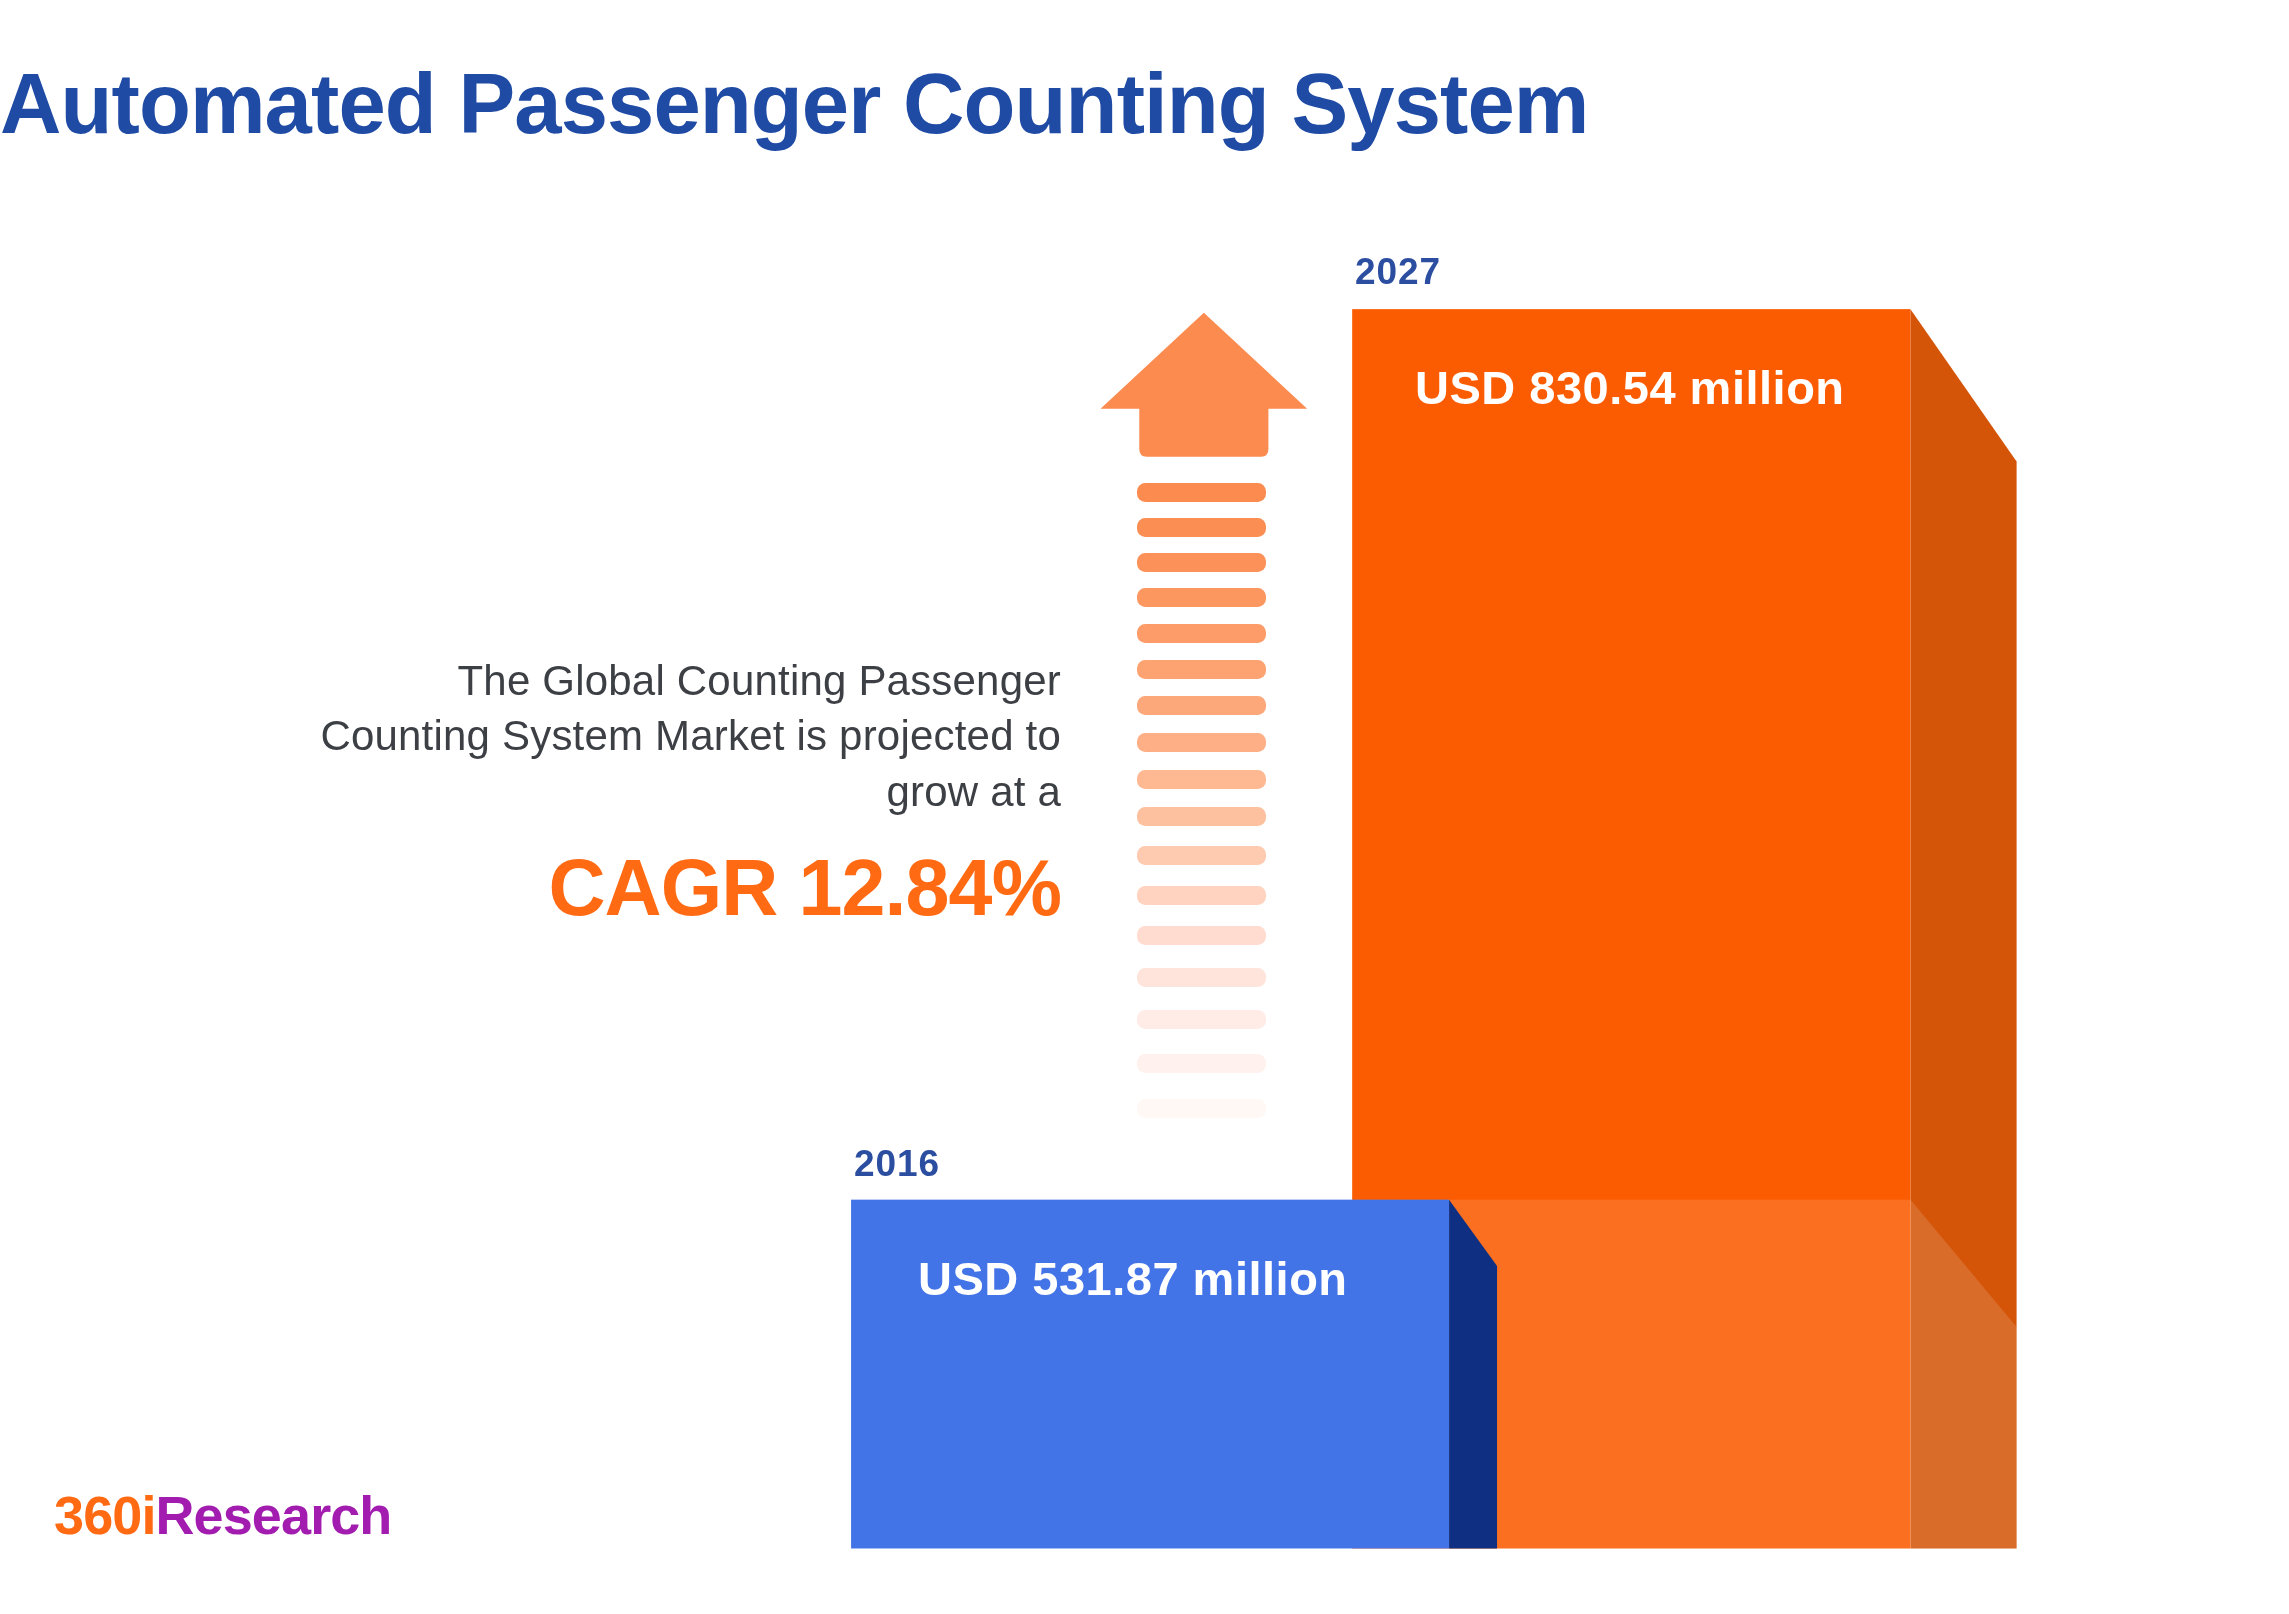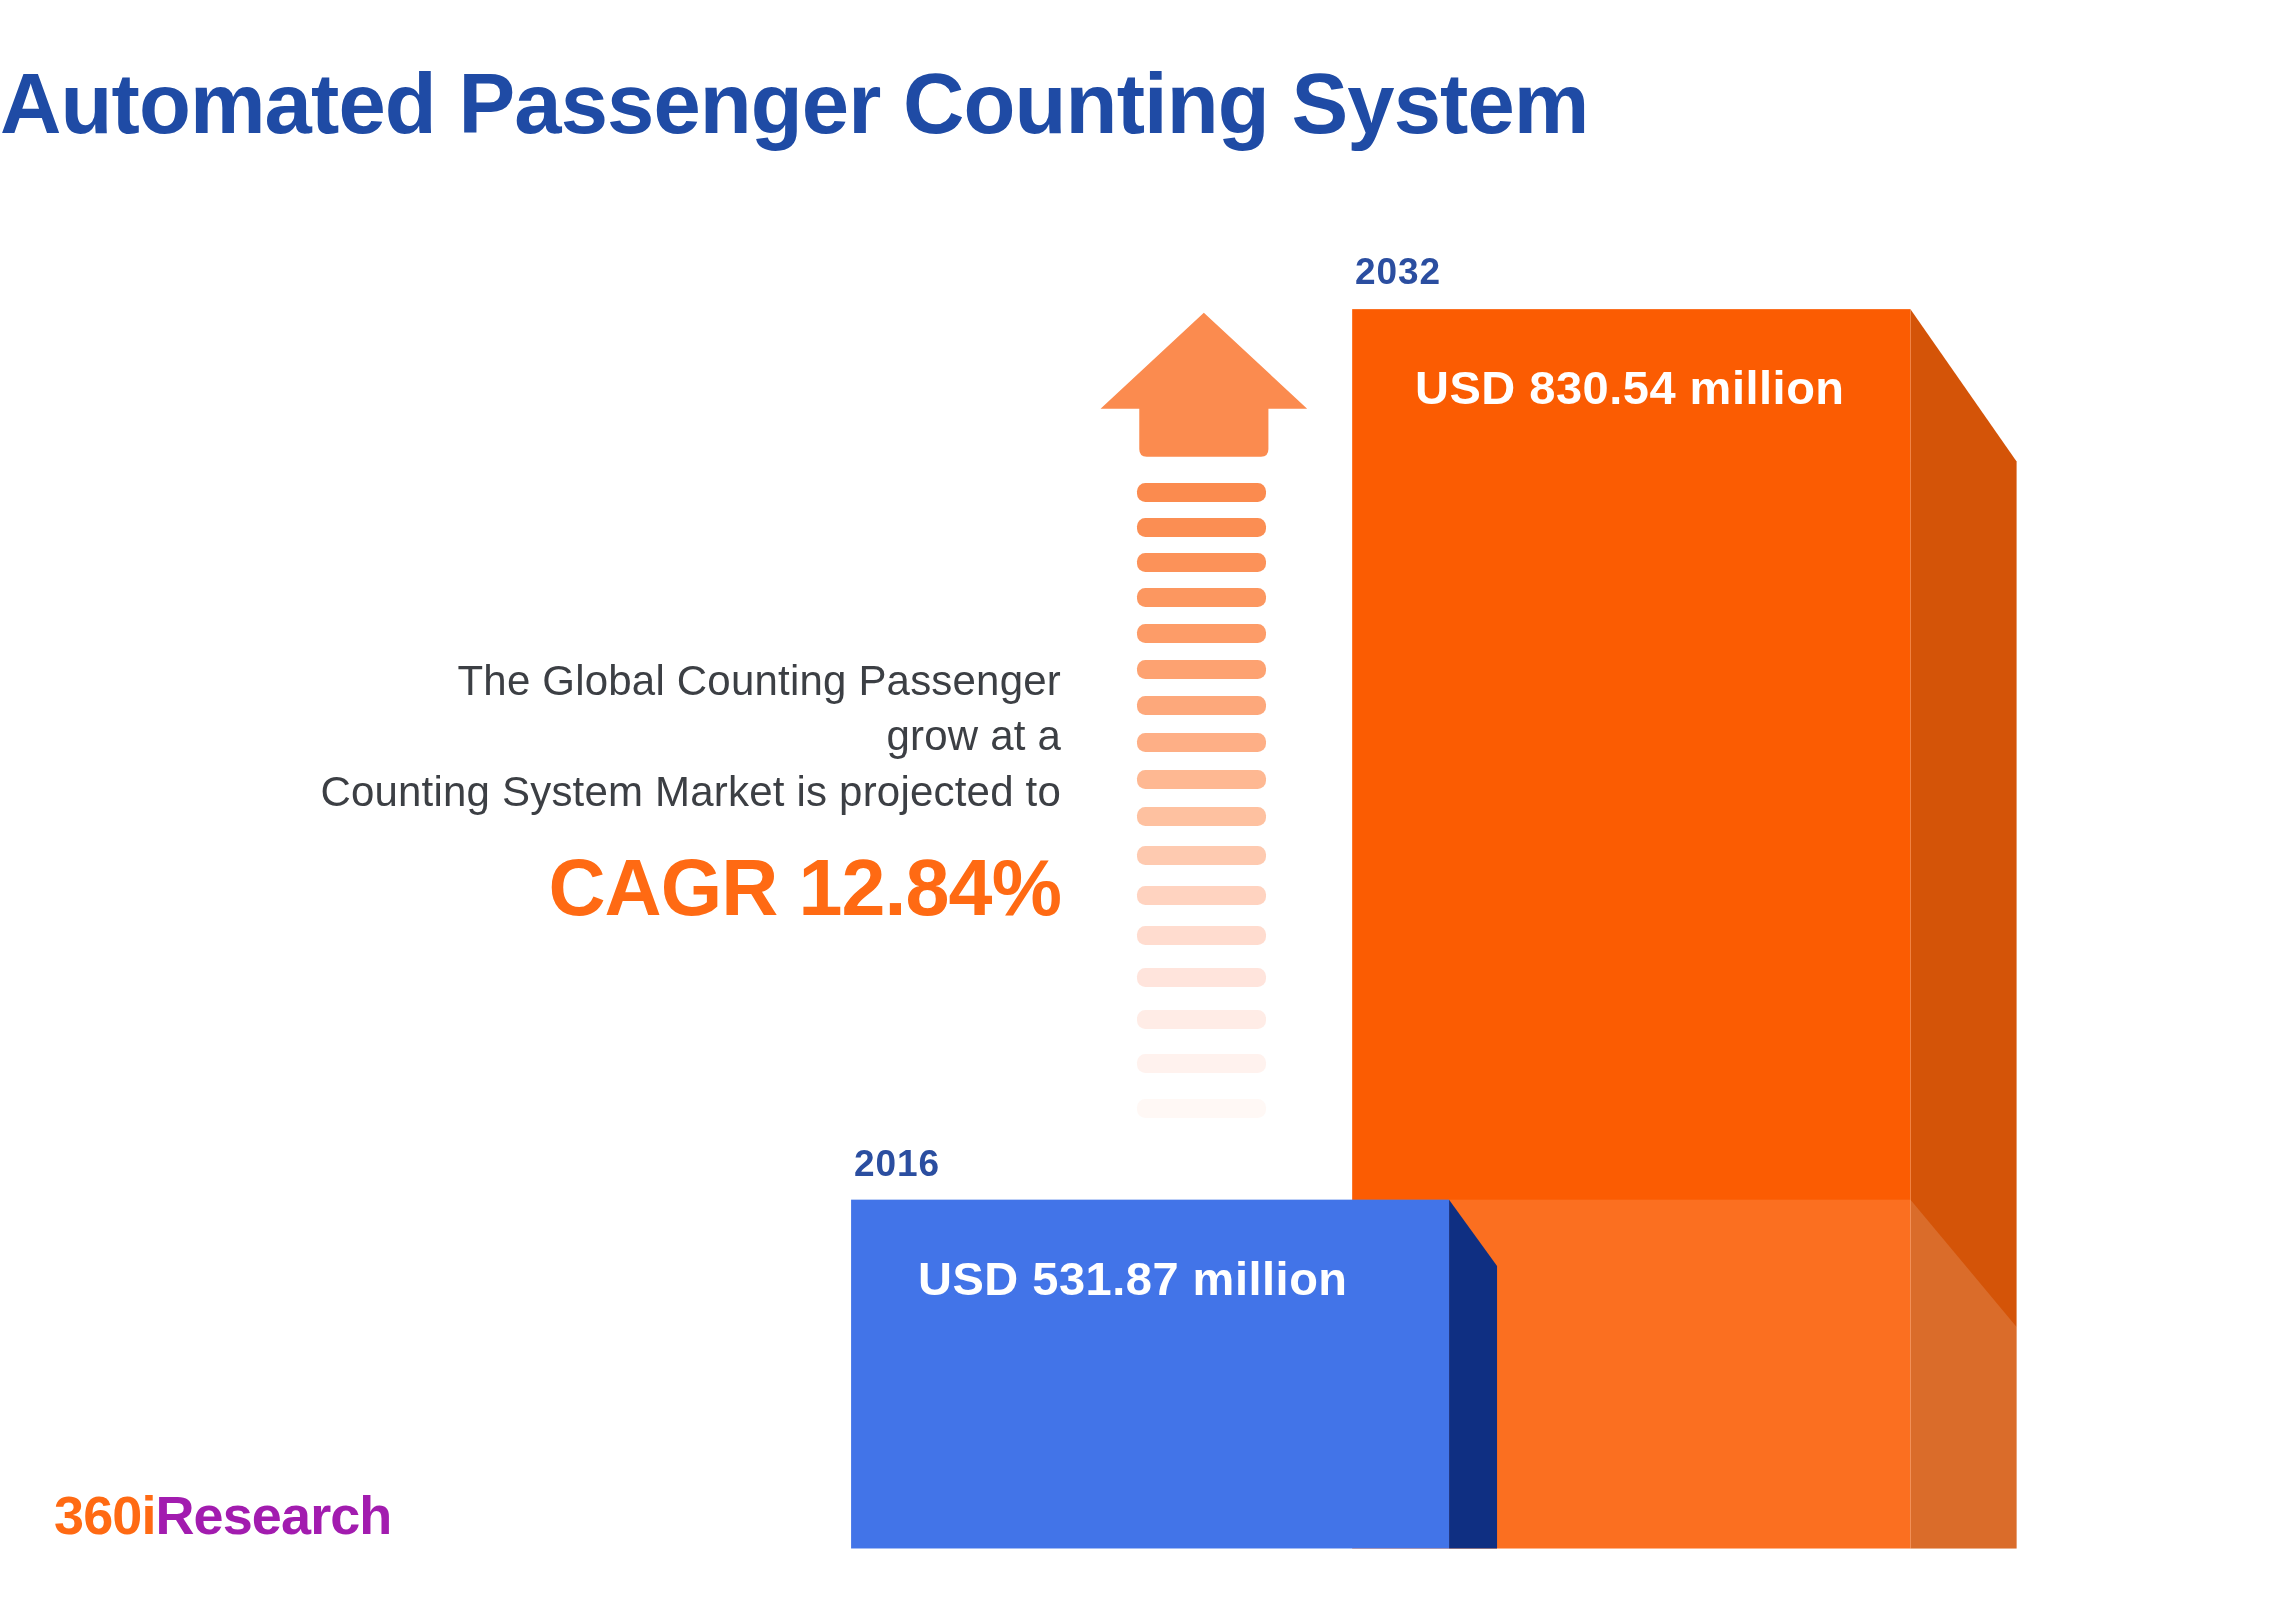--- a/index.html
+++ b/index.html
@@ -122,22 +122,22 @@
 </head>
 <body>
 
 <div id="infographic">
 
   <div id="title">Automated Passenger Counting System</div>
 
   <div id="desc-block">
     <div id="desc-text">
       <div>The Global Counting Passenger</div>
+      <div>Counting System Market is projected to</div>
       <div>grow at a</div>
-      <div>Counting System Market is projected to</div>
     </div>
     <div id="cagr-value">CAGR 12.84%</div>
   </div>
 
   <svg id="bars-layer" width="2290" height="1614" viewBox="0 0 2481 1749">
 
     <polygon points="2070,335 2185,500 2185,1678 2070,1678" fill="#d45408"></polygon>
 
     <rect x="1465" y="335" width="605" height="1343" fill="#fb5c02"></rect>
 
@@ -166,21 +166,21 @@
     <div class="arrow-dash" style="top:498px; background:#fec1a0;"></div>
     <div class="arrow-dash" style="top:537px; background:#fecab0;"></div>
     <div class="arrow-dash" style="top:577px; background:#ffd3c0;"></div>
     <div class="arrow-dash" style="top:617px; background:#ffdccf;"></div>
     <div class="arrow-dash" style="top:659px; background:#ffe4dc;"></div>
     <div class="arrow-dash" style="top:701px; background:#ffece6;"></div>
     <div class="arrow-dash" style="top:745px; background:#fff2ee;"></div>
     <div class="arrow-dash" style="top:790px; background:#fff8f5;"></div>
   </div>
 
-  <div class="year-label" id="year-2030-label">2032</div>
+  <div class="year-label" id="year-2030-label">2027</div>
 
   <div class="value-label" id="value-2030-label">USD 830.54 million</div>
 
   <div class="year-label" id="year-2022-label">2016</div>
 
   <div class="value-label" id="value-2022-label">USD 531.87 million</div>
 
   <div id="logo"><span id="logo-360i">360i</span><span id="logo-research">Research</span></div>
 
 </div>

